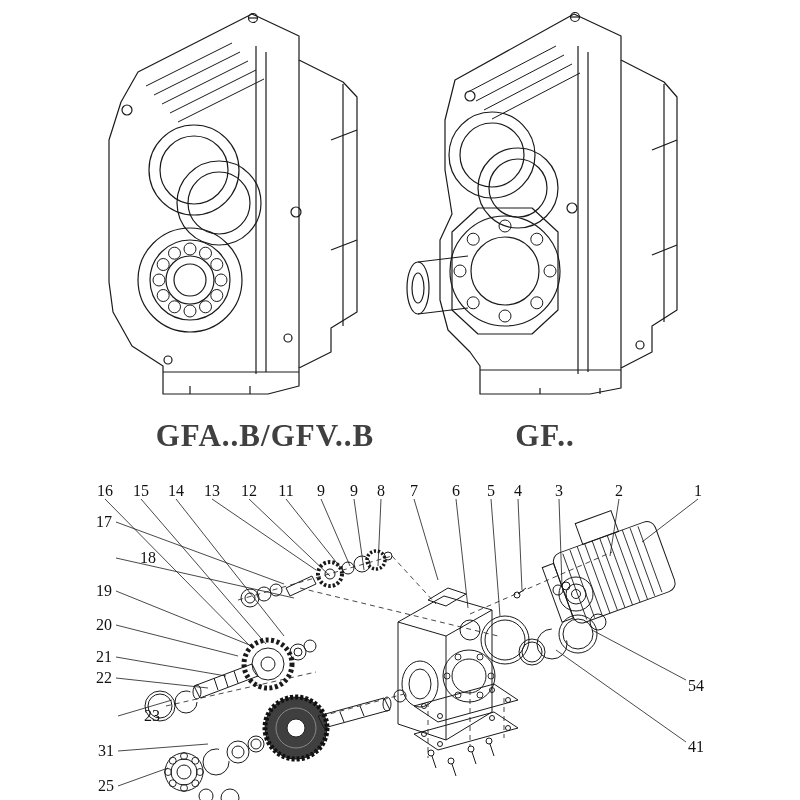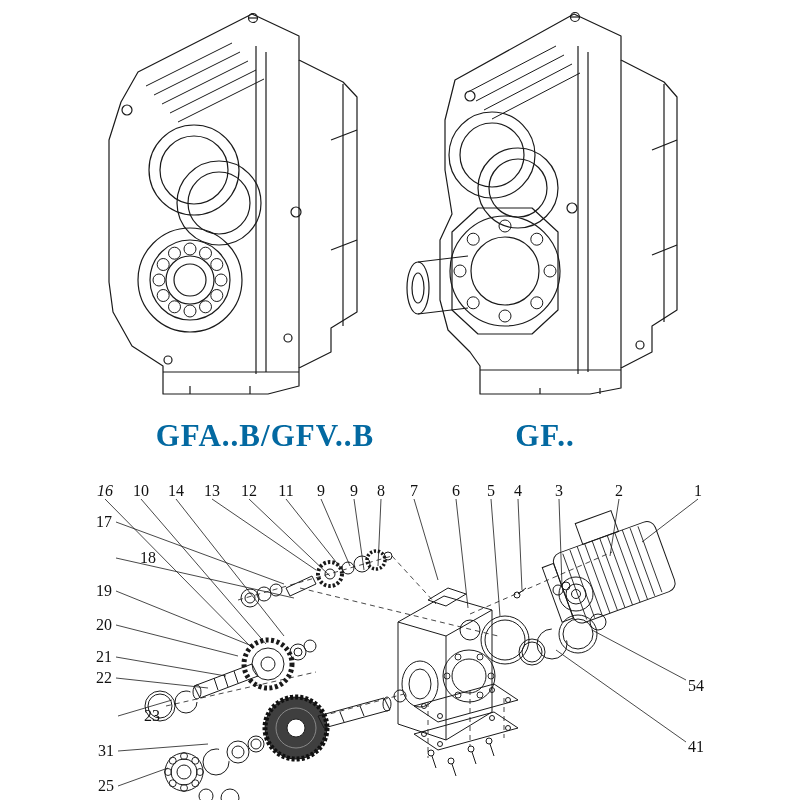--- a/index.html
+++ b/index.html
@@ -10,21 +10,21 @@
     color:#111;
   }
   #stage{position:absolute;left:0;top:0;width:800px;height:800px;}
   svg{position:absolute;left:0;top:0;}
   .model-label{
     position:absolute;
     font-weight:bold;
     font-size:31px;
     letter-spacing:1px;
     text-align:center;
-    color:#0369a1;
+    color:#404040;
     white-space:nowrap;
   }
   .callout{
     position:absolute;
     transform:translate(-50%,-50%);
     font-size:16px;
     line-height:1;
     color:#111;
   }
 </style>
@@ -326,22 +326,22 @@
       <line x1="118" y1="786" x2="168" y2="768"></line>
       <line x1="686" y1="680" x2="592" y2="630"></line>
       <line x1="686" y1="742" x2="556" y2="650"></line>
     </g>
   </g>
 </svg>
 
   <div class="model-label" style="left:120px;top:418px;width:290px;">GFA..B/GFV..B</div>
   <div class="model-label" style="left:470px;top:418px;width:150px;">GF..</div>
 
-  <span class="callout" style="left:105px;top:491px;font-style:italic;">16</span>
-  <span class="callout" style="left:141px;top:491px;">10</span>
+  <span class="callout" style="left:105px;top:491px;">16</span>
+  <span class="callout" style="left:141px;top:491px;">15</span>
   <span class="callout" style="left:176px;top:491px;">14</span>
   <span class="callout" style="left:212px;top:491px;">13</span>
   <span class="callout" style="left:249px;top:491px;">12</span>
   <span class="callout" style="left:286px;top:491px;">11</span>
   <span class="callout" style="left:321px;top:491px;">9</span>
   <span class="callout" style="left:354px;top:491px;">9</span>
   <span class="callout" style="left:381px;top:491px;">8</span>
   <span class="callout" style="left:414px;top:491px;">7</span>
   <span class="callout" style="left:456px;top:491px;">6</span>
   <span class="callout" style="left:491px;top:491px;">5</span>

